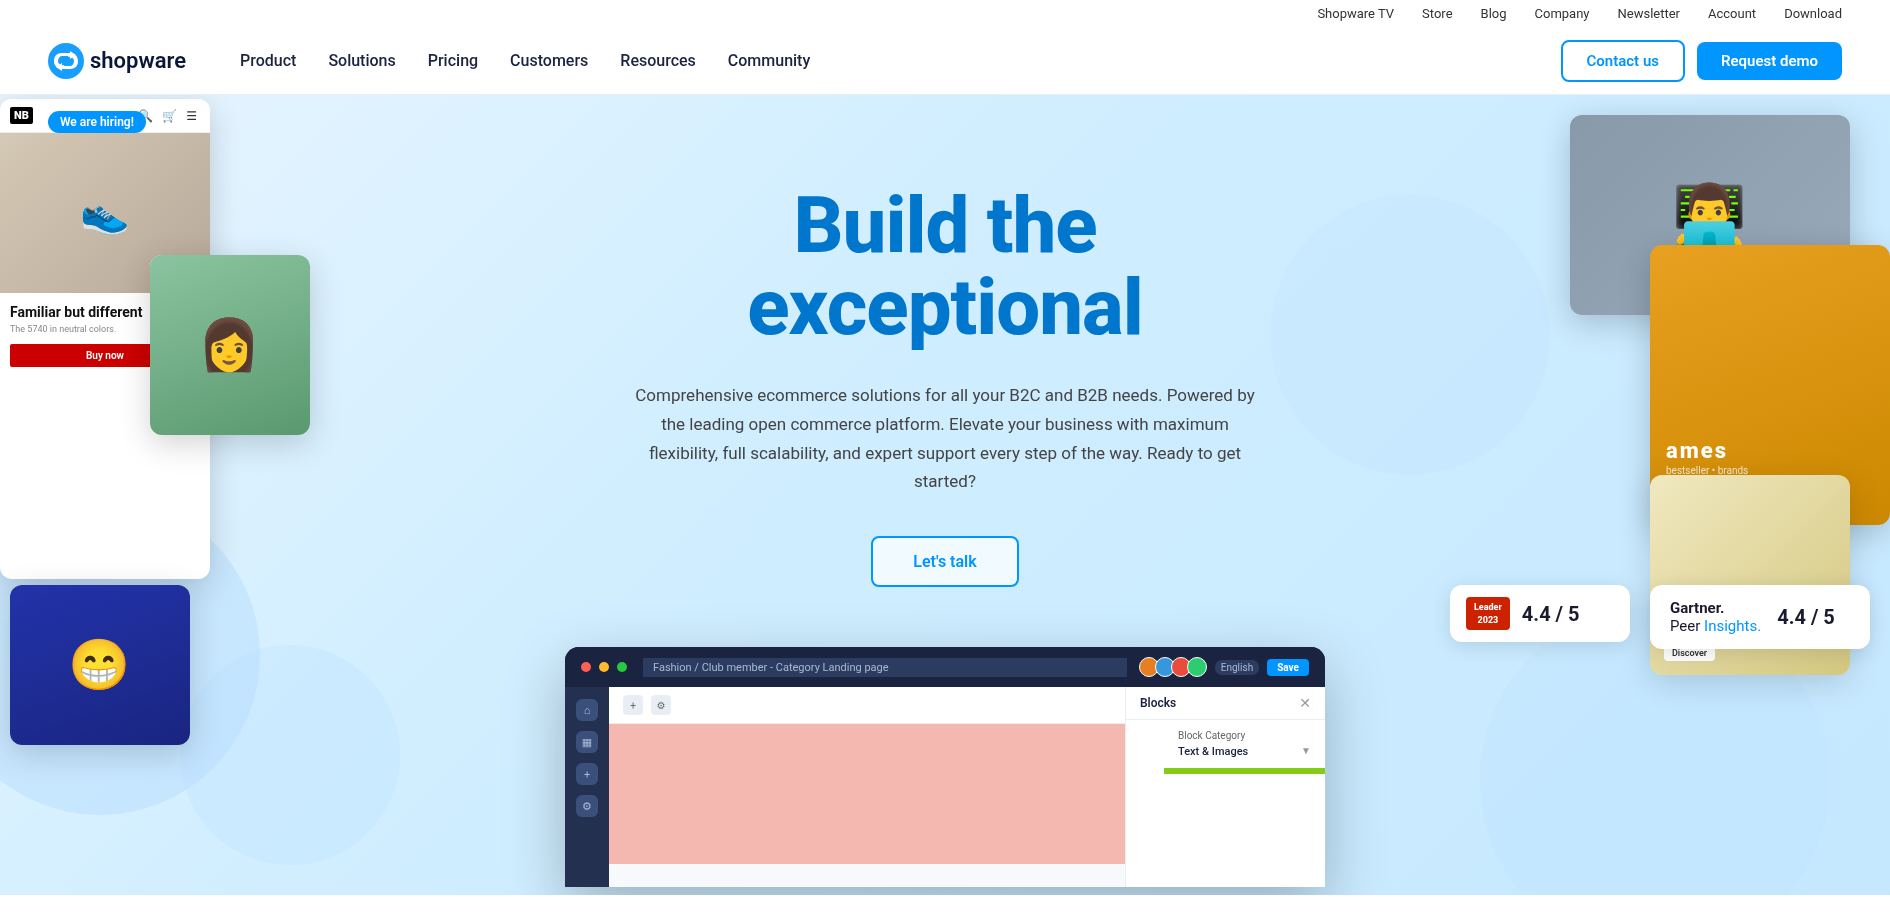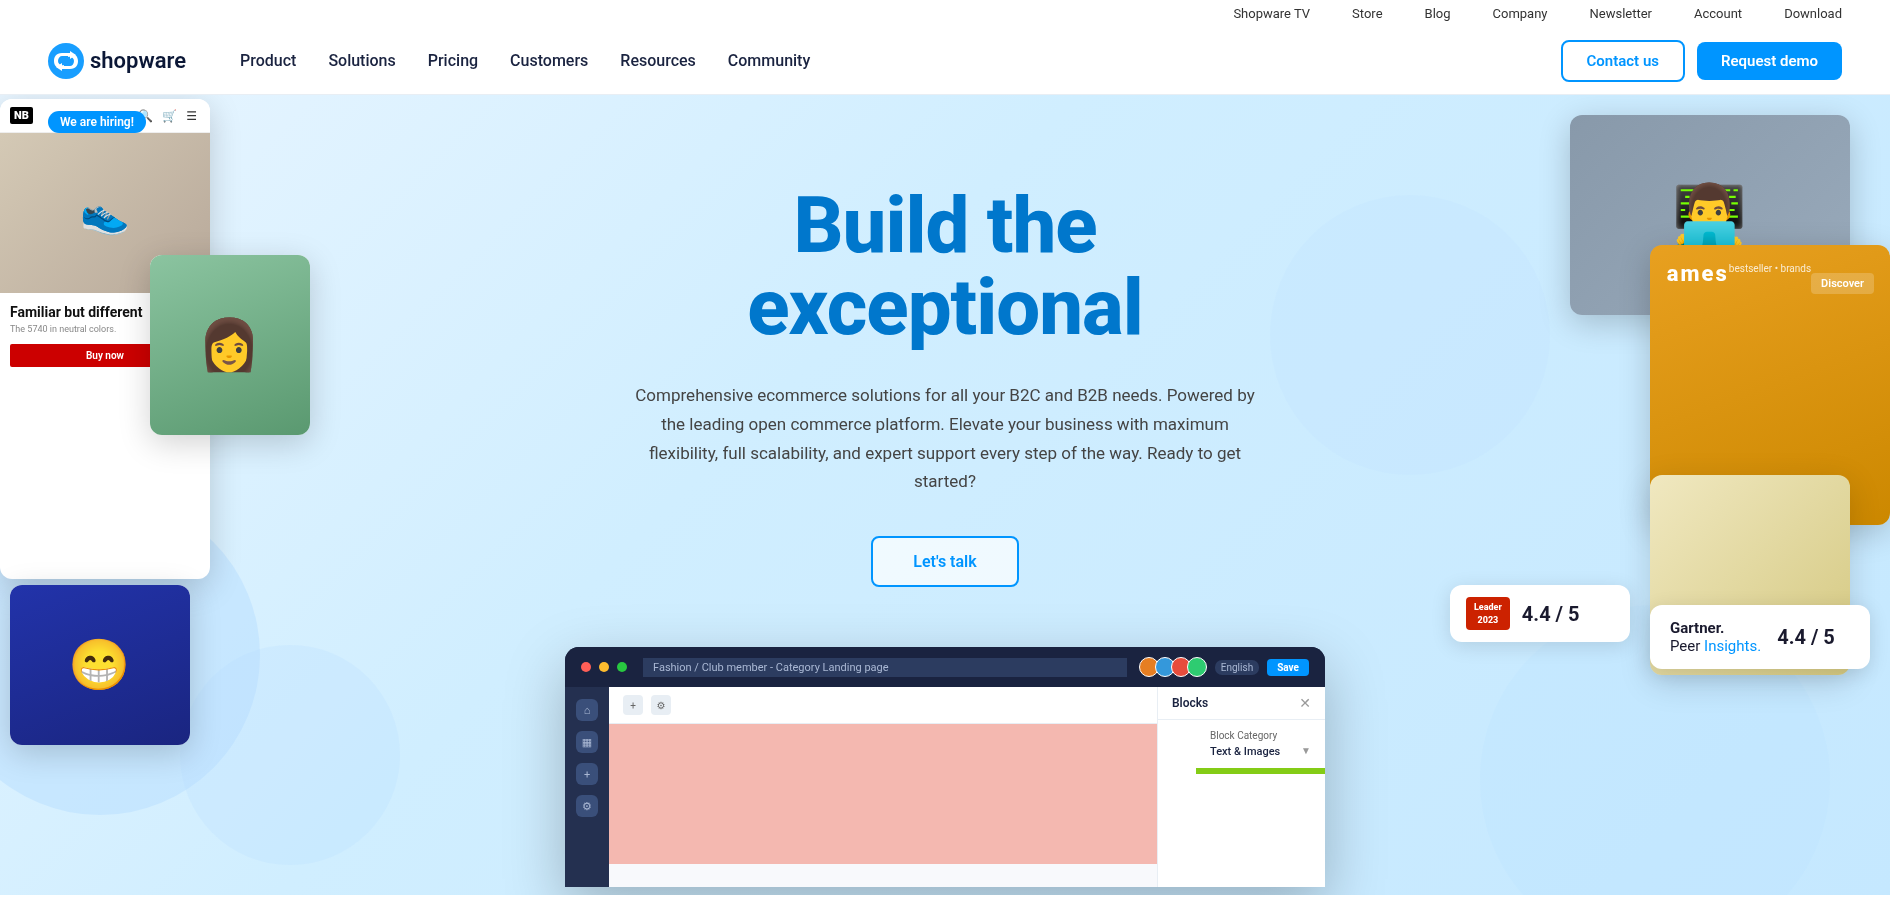--- a/index.html
+++ b/index.html
@@ -4,21 +4,21 @@
   <style>
     *, *::before, *::after { box-sizing: border-box; margin: 0; padding: 0; }
     body { font-family: -apple-system, BlinkMacSystemFont, 'Segoe UI', Roboto, Helvetica, Arial, sans-serif; background: #fff; overflow-x: hidden; }
 
     
     .top-bar {
       display: flex;
       justify-content: flex-end;
       align-items: center;
       padding: 6px 48px;
-      gap: 42px;
+      gap: 28px;
       font-size: 13px;
       color: #333;
     }
     .top-bar a {
       text-decoration: none;
       color: #333;
       font-size: 13px;
       cursor: pointer;
     }
 
@@ -304,21 +304,21 @@
       height: 280px;
       border-radius: 12px;
       overflow: hidden;
       box-shadow: 0 8px 32px rgba(0,0,0,0.2);
     }
     .panel-ames-inner {
       width: 100%;
       height: 100%;
       background: linear-gradient(160deg, #e8a020, #cc8800);
       display: flex;
-      flex-direction: row;
+      flex-direction: column;
       align-items: flex-start;
       justify-content: flex-end;
       padding: 16px;
     }
     .ames-title { font-size: 22px; font-weight: 800; color: #fff; letter-spacing: 2px; }
     .ames-subtitle { font-size: 10px; color: rgba(255,255,255,0.8); margin-top: 2px; }
     .ames-cta {
       margin-top: 12px;
       background: rgba(255,255,255,0.2);
       color: #fff;
@@ -355,21 +355,21 @@
       color: #333;
       padding: 3px 8px;
       border-radius: 4px;
       font-size: 9px;
       font-weight: 600;
       cursor: pointer;
     }
     .panel-gartner {
       position: absolute;
       right: 20px;
-      top: 490px;
+      top: 470px;
       background: #fff;
       border-radius: 12px;
       box-shadow: 0 4px 20px rgba(0,0,0,0.12);
       padding: 14px 20px;
       display: flex;
       align-items: center;
       gap: 16px;
       min-width: 220px;
     }
     .gartner-logo { font-size: 15px; font-weight: 700; color: #1a1a2e; }
@@ -522,21 +522,21 @@
       font-size: 10px;
       color: #666;
       cursor: pointer;
     }
     .canvas-content {
       background: #f4b8b0;
       width: 100%;
       height: 140px;
     }
     .editor-panel {
-      width: 168px;
+      width: 200px;
       background: #fff;
       border-left: 1px solid #e8eef4;
     }
     .panel-header {
       padding: 8px 14px;
       border-bottom: 1px solid #e8eef4;
       display: flex;
       align-items: center;
       justify-content: space-between;
     }

